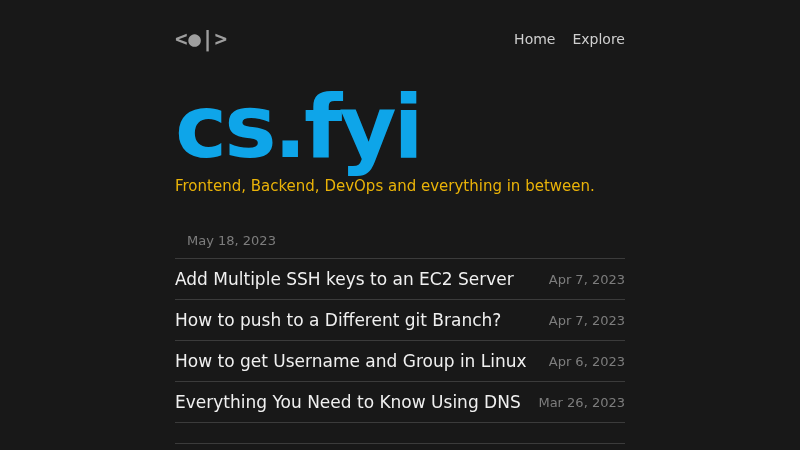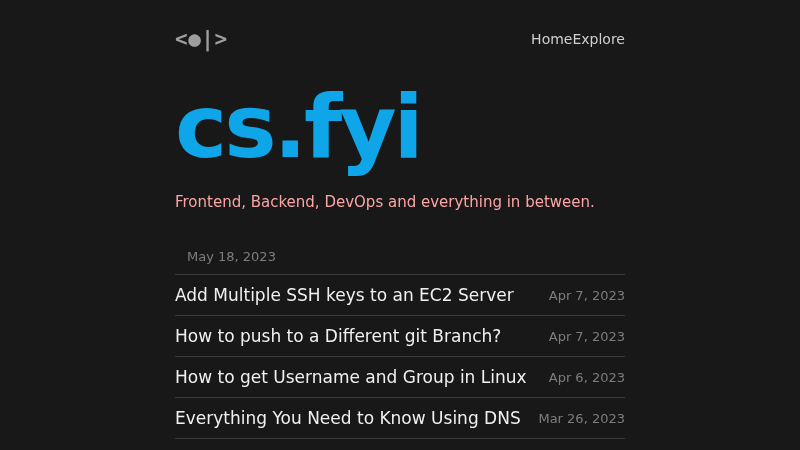--- a/index.html
+++ b/index.html
@@ -26,40 +26,41 @@
     font-weight: bold;
     font-size: 21px;
     color: #9e9e9e;
     letter-spacing: 0.5px;
     cursor: pointer;
     user-select: none;
     line-height: 1;
   }
   .nav {
     display: flex;
+    gap: 17px;
   }
   .nav-link {
     color: #cfcfcf;
     font-size: 14px;
     text-decoration: none;
     cursor: pointer;
   }
   
   .hero-title {
     margin-top: 32px;
     font-size: 88px;
     line-height: 1;
     font-weight: bold;
     letter-spacing: -3px;
     color: #0ea5e9;
   }
   .hero-subtitle {
-    margin-top: 22px;
+    margin-top: 6px;
     font-size: 15px;
-    color: #fca5a5;
+    color: #eab308;
   }
   
   .posts {
     margin-top: 28px;
   }
   .post-row {
     display: flex;
     justify-content: space-between;
     align-items: center;
     padding: 10px 0;

